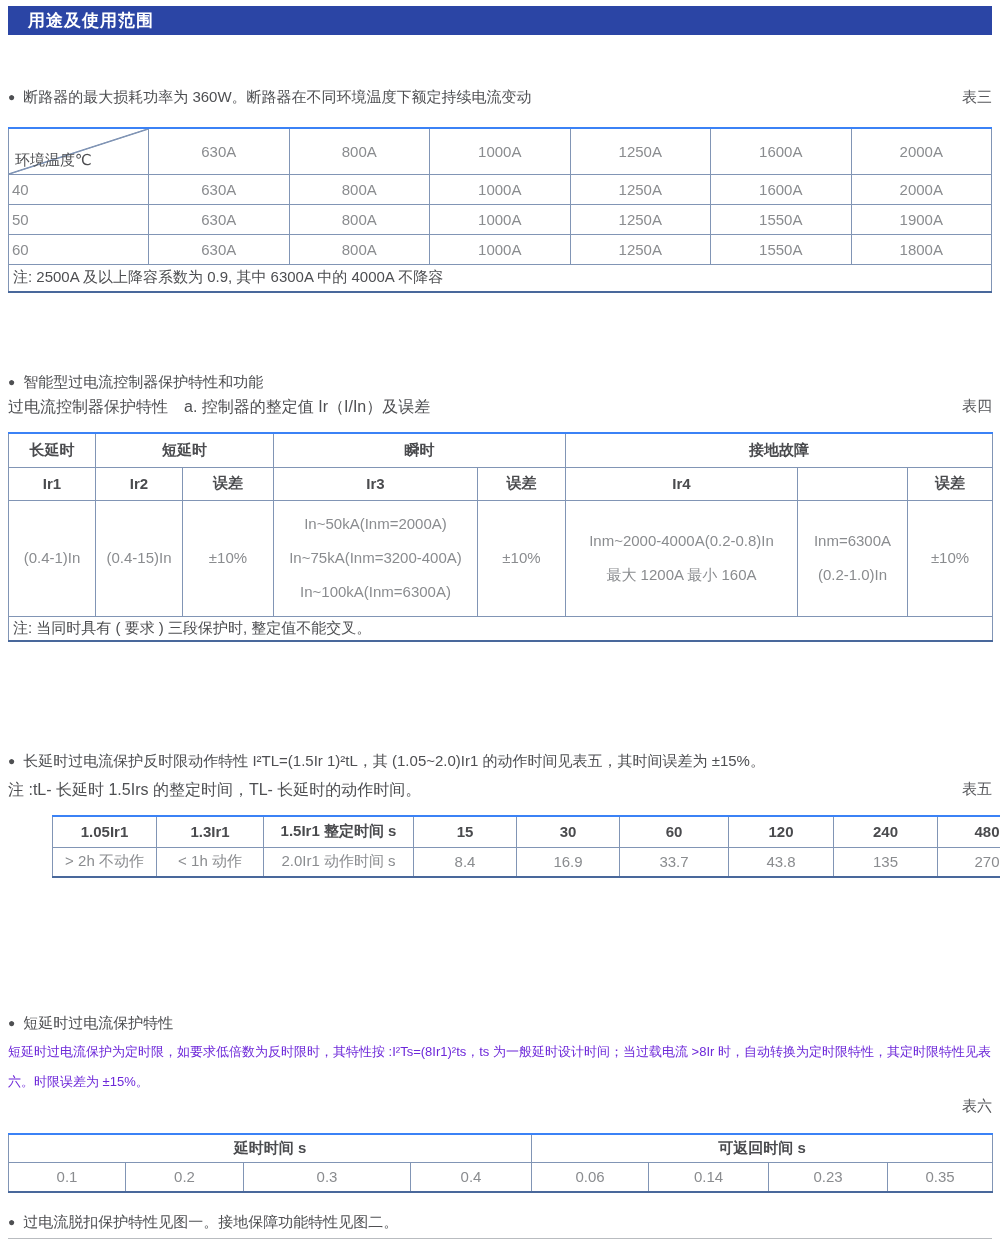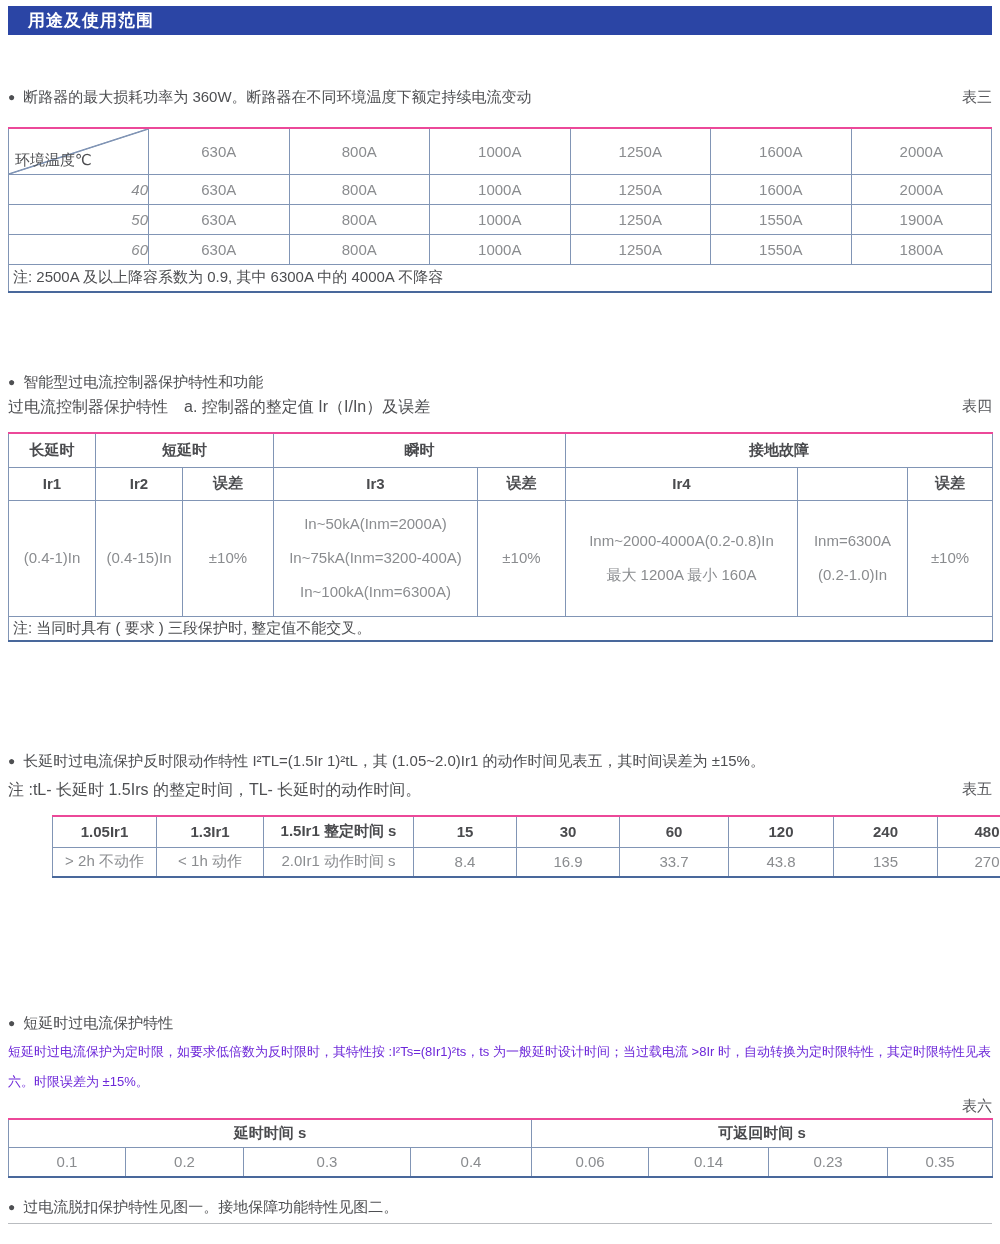--- a/index.html
+++ b/index.html
@@ -24,24 +24,24 @@
   .sub-line { font-size:16px; color:#4e4f52; }
   .para { font-size:13px; color:#6d28d9; line-height:30px; }
   .label-right { text-align:right; }
   
   table { border-collapse:collapse; table-layout:fixed; width:984px; }
   td {
     border:1px solid #8195b5;
     font-size:15px; text-align:center; vertical-align:middle;
     color:#8a8c8f; overflow:hidden;
   }
-  table { border-top:2px solid #ec4899; border-bottom:2px solid #49689b; }
+  table { border-top:2px solid #3b82f6; border-bottom:2px solid #49689b; }
   td.hd { color:#4a4b4e; font-weight:600; }
   td.note-cell { text-align:left; color:#4d4e51; padding-left:4px; font-size:15px; }
-  td.left { text-align:right; padding-left:10px;font-style:italic; }
+  td.left { text-align:left; padding-left:3px; }
   
   .corner-cell { position:relative; padding:0; }
   .corner-diag {
     position:absolute; inset:0;
     background:linear-gradient(to bottom right,
       transparent calc(50% - 1.2px), #8195b5 calc(50% - 0.4px),
       #8195b5 calc(50% + 0.4px), transparent calc(50% + 1.2px));
   }
   .corner-label { position:absolute; left:6px; bottom:4px; font-size:15px; color:#4d4e51; }
   
@@ -61,21 +61,21 @@
   .tbl3 { margin-top:20px; }
   .sec2-bullet { margin-top:80px; }
   .sec2-sub { margin-top:5px; }
   .tbl4 { margin-top:14px; }
   .sec3-bullet { margin-top:110px; }
   .sec3-note { margin-top:9px;gap:42px; }
   .tbl5 { margin-top:14px;margin-left:44px; }
   .sec4-bullet { margin-top:136px; }
   .sec4-para { margin-top:4px; }
   .sec4-label { margin-top:0px; }
-  .tbl6 { margin-top:2px; }
+  .tbl6 { margin-top:17px; }
   .sec5-bullet { margin-top:20px; }
   .bottom-line { margin-top:6px; border-top:1px solid #b9bcc0; }
 </style>
 </head>
 <body>
 
 <div class="header-bar">
   <span>用途及使用范围</span>
 </div>
 

